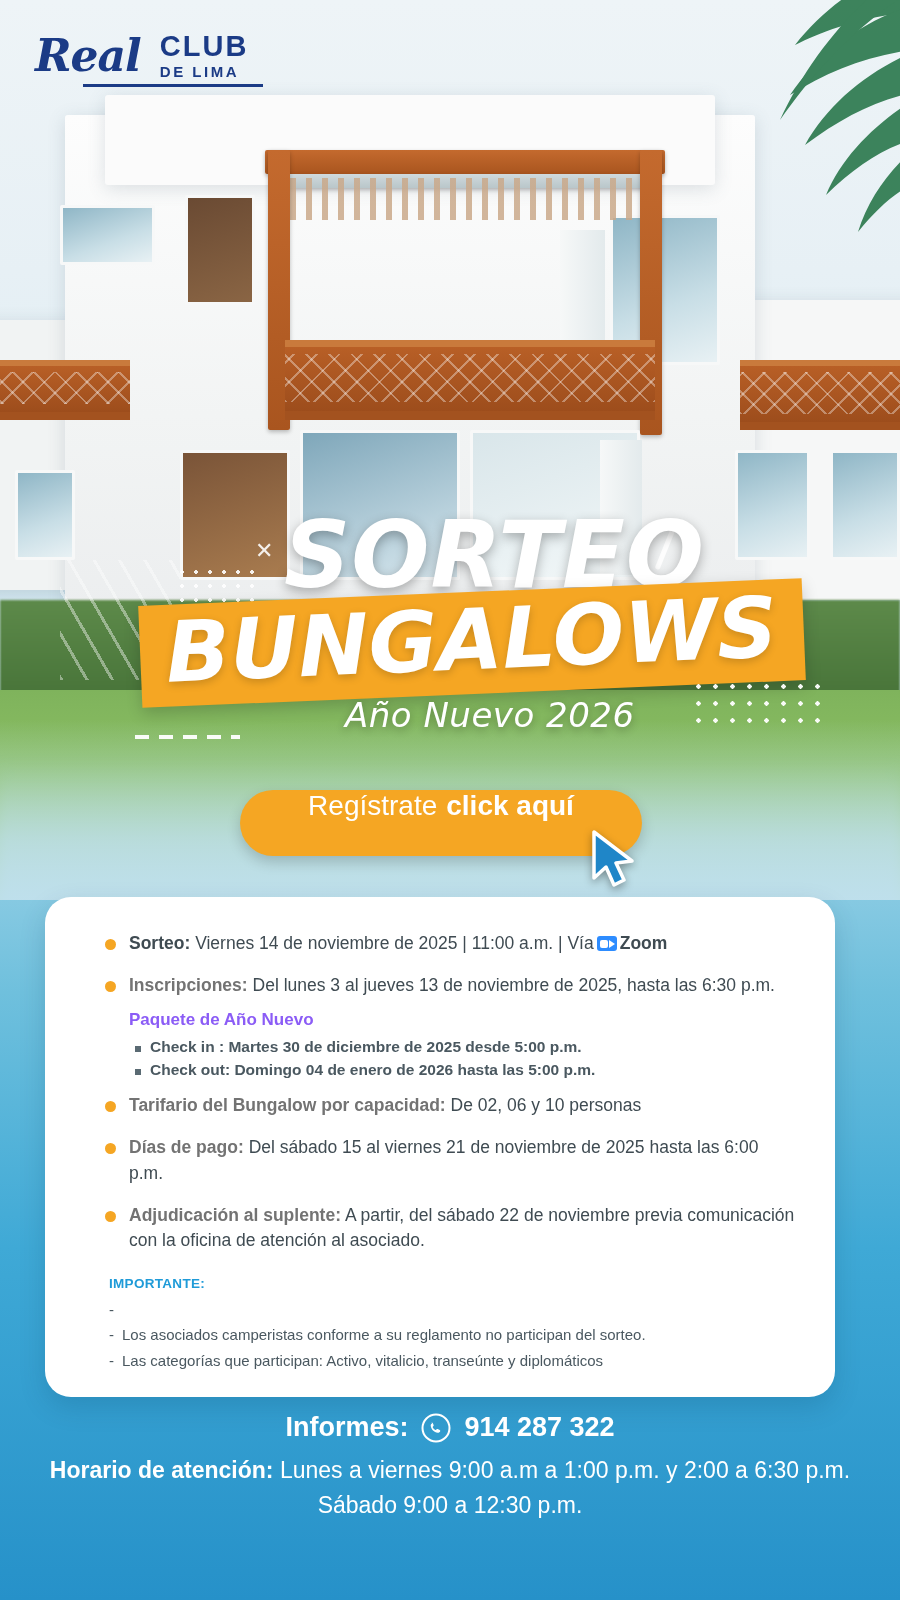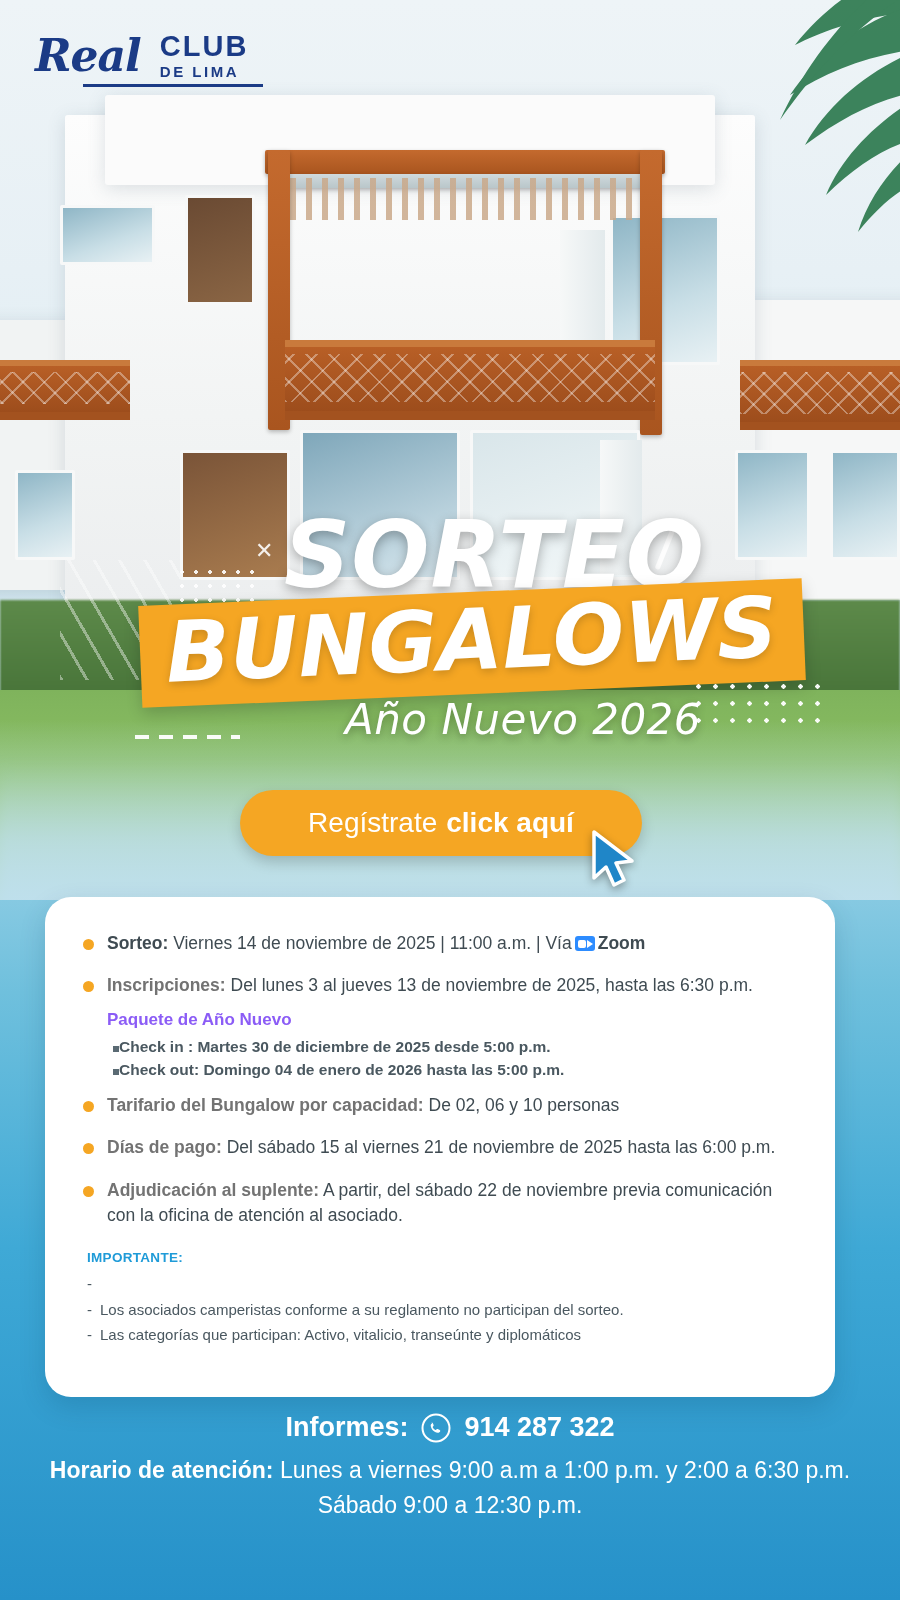--- a/index.html
+++ b/index.html
@@ -177,21 +177,21 @@
   }
   .title-bung{
     font-family:"DejaVu Sans", sans-serif;
     font-weight:bold;font-style:italic;font-size:84px;
     color:#ffffff;letter-spacing:0px;line-height:1.02;
     text-shadow:0 3px 8px rgba(0,0,0,.18);
   }
   .title-sub{
     position:absolute;left:345px;top:695px;
     font-family:"DejaVu Sans", sans-serif;
-    font-style:italic;font-weight:normal;font-size:42px;color:#ffffff;
+    font-style:italic;font-weight:normal;font-size:34px;color:#ffffff;
     text-shadow:0 3px 8px rgba(0,0,0,.30);
     letter-spacing:.5px;
   }
   .slash{
     position:absolute;left:663px;top:525px;width:60px;height:46px;
   }
   .slash i{
     display:block;width:5px;height:46px;background:#fff;opacity:.85;
     transform:rotate(22deg);border-radius:3px;
   }
@@ -216,50 +216,50 @@
     background:repeating-linear-gradient(60deg, rgba(255,255,255,.55) 0 3px, transparent 3px 22px);
     opacity:.75;
   }
 
   
   .cta{
     position:absolute;left:240px;top:790px;
     width:402px;height:66px;
     background:#f5a623;color:#ffffff;
     border:none;border-radius:34px;
-    display:flex;align-items:center;justify-content:center;gap:9px;
+    display:flex;justify-content:center;gap:9px;
     font-size:28px;cursor:pointer;
     box-shadow:0 6px 14px rgba(0,0,0,.18);
     font-family:"Liberation Sans", sans-serif;
   }
   .cta .strong{font-weight:bold;}
   .cursor{
     position:absolute;left:588px;top:830px;width:52px;height:58px;
     filter:drop-shadow(0 3px 4px rgba(0,0,0,.35));
   }
 
   
   .card{
     position:absolute;left:45px;top:897px;width:790px;height:500px;
     background:#ffffff;border-radius:26px;
     box-shadow:0 10px 26px rgba(0,60,95,.18);
-    padding:34px 38px 24px 38px;
+    padding:34px 38px 24px 60px;
   }
   .li{display:flex;gap:13px;align-items:flex-start;margin-bottom:17px;}
   .bullet{
     width:11px;height:11px;border-radius:50%;background:#f5a623;flex:none;margin-top:8px;
   }
   .li-txt{font-size:17.5px;color:#3f4b52;line-height:1.45;}
   .blue{color:#737373;font-weight:bold;}
   .dark{color:#3f4b52;font-weight:bold;}
   .sub-head{
     margin:-6px 0 8px 24px;font-size:17px;font-weight:bold;color:#8b5cf6;
   }
   .sub-list{margin:0 0 14px 30px;}
-  .sub-item{display:flex;align-items:flex-start;margin-bottom:5px;}
+  .sub-item{display:flex;gap:9px;align-items:flex-start;margin-bottom:5px;}
   .sq{width:6px;height:6px;background:#5a6a73;flex:none;margin-top:8px;}
   .sub-item-txt{font-size:15.5px;font-weight:bold;color:#4a5860;}
   .zoom-badge{
     display:inline-block;width:20px;height:15px;background:#2d8cff;border-radius:3px;
     position:relative;vertical-align:-2px;margin:0 3px;
   }
   .zoom-badge::after{
     content:"";position:absolute;right:2px;top:3.5px;
     border-left:6px solid #fff;border-top:4px solid transparent;border-bottom:4px solid transparent;
   }

